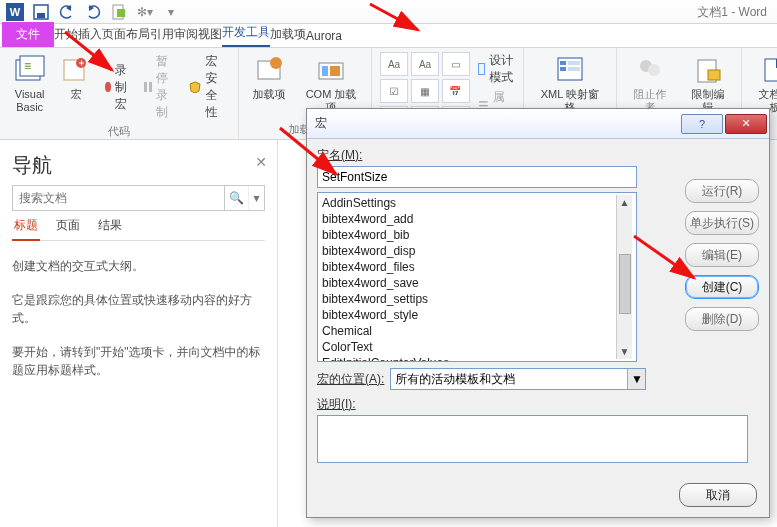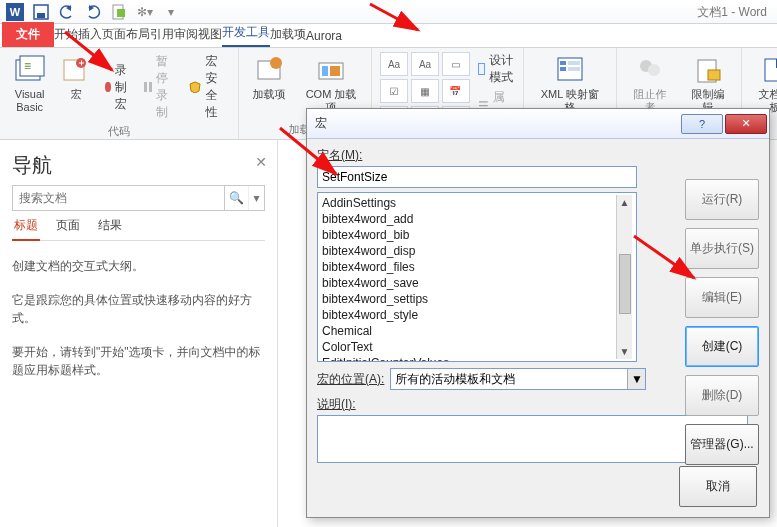--- a/index.html
+++ b/index.html
@@ -7,21 +7,21 @@
 
   
   .qat { height: 24px; background: linear-gradient(#fff,#f8f9fb); border-bottom: 1px solid #d4d4d4; display: flex; align-items: center; padding: 0 4px; gap: 4px; }
   .qat .icon-box { width: 22px; height: 20px; display: flex; align-items: center; justify-content: center; color: #2b579a; cursor: pointer; }
   .qat .word-badge { background:#2b579a; color:#fff; width:18px; height:18px; display:flex; align-items:center; justify-content:center; font-weight:bold; font-size:11px;}
   .doc-title { position:absolute; right:10px; top:4px; color:#777; font-size:12px; }
 
   
   .tabs { height: 24px; background:#fff; display:flex; align-items:flex-end; padding-left:2px; border-bottom:1px solid #d4d4d4; }
   .tab { padding: 4px 0; color:#444; cursor:pointer; position:relative; }
-  .tab.file { background:#ef4444; color:#fff; padding:4px 14px;font-weight:bold; }
+  .tab.file { background:#d946ef; color:#fff; padding:4px 14px; }
   .tab.active { color:#2b579a; border-bottom:2px solid #2b579a; }
 
   
   .ribbon { height:92px; background:#f5f6f7; border-bottom:1px solid #d4d4d4; display:flex; }
   .group { border-right:1px solid #e0e0e0; padding:4px 8px 2px 8px; display:flex; flex-direction:column; justify-content:space-between; position:relative;}
   .group-label { text-align:center; color:#777; font-size:11px; padding-top:2px;}
   .group-body { display:flex; gap:8px; align-items:flex-start; }
   .big-btn { display:flex; flex-direction:column; align-items:center; gap:2px; padding:2px 4px; cursor:pointer; width:56px; }
   .big-btn .ic { width:32px; height:32px; display:flex; align-items:center; justify-content:center; }
   .big-btn .lbl { text-align:center; font-size:11px; color:#444; line-height:1.2;}
@@ -63,21 +63,21 @@
   .listbox .items { flex:1; line-height:16px;}
   .listbox .scroll { width:16px; background:#efefef; border-left:1px solid #ccc; display:flex; flex-direction:column; justify-content:space-between; align-items:center;}
   .listbox .scroll .thumb { width:12px; height:60px; background:#cfcfcf; border:1px solid #aaa; margin-top:14px;}
   .listbox .scroll .arr { font-size:10px; color:#555; padding:2px 0; cursor:pointer;}
   .row { display:flex; align-items:center; gap:6px; margin-top:6px;}
   .combo { display:flex; border:1px solid #7a9ccf; height:22px; background:#fff;}
   .combo input{ border:none; outline:none; flex:1; padding:0 4px;}
   .combo .dd{ width:18px; background:#e8e8e8; border-left:1px solid #aaa; display:flex; align-items:center; justify-content:center; cursor:pointer;}
   .desc-box { width:431px; height:48px; border:1px solid #7a9ccf; background:#fff; margin-top:2px;}
   .side-btns { position:absolute; right:10px; top:40px; display:flex; flex-direction:column; gap:8px;}
-  .dbtn { width:74px; height:41px; border:1px solid #adadad; background:linear-gradient(#fdfdfd,#e6e6e6); display:flex; align-items:center; justify-content:center; color:#666; cursor:pointer; border-radius:2px;}
+  .dbtn { width:74px; height:24px; border:1px solid #adadad; background:linear-gradient(#fdfdfd,#e6e6e6); display:flex; align-items:center; justify-content:center; color:#666; cursor:pointer; border-radius:10px;}
   .dbtn.enabled { color:#222; border-color:#707070;}
   .dbtn.highlight { border:1px solid #3399ff; box-shadow:0 0 0 1px #6cb6ff inset; color:#222;}
   .dlg-footer { position:absolute; right:12px; bottom:10px;}
   .dlg-footer .dbtn { width:78px;}
 
   
   .arrow-svg { position:absolute; left:0; top:0; pointer-events:none; }
 
   svg { display:block;}
 </style>
@@ -357,21 +357,20 @@
       <span>说明(</span><span class="underline">I</span><span>):</span>
     </div>
     <div class="desc-box"></div>
 
     <div class="side-btns">
       <div class="dbtn">运行(R)</div>
       <div class="dbtn">单步执行(S)</div>
       <div class="dbtn">编辑(E)</div>
       <div class="dbtn enabled highlight">创建(C)</div>
       <div class="dbtn">删除(D)</div>
-      <div class="dbtn enabled">管理器(G)...</div>
     </div>
 
     <div class="dlg-footer">
       <div class="dbtn enabled">取消</div>
     </div>
   </div>
 </div>
 
 <svg class="arrow-svg" width="777" height="527">
   <defs>

